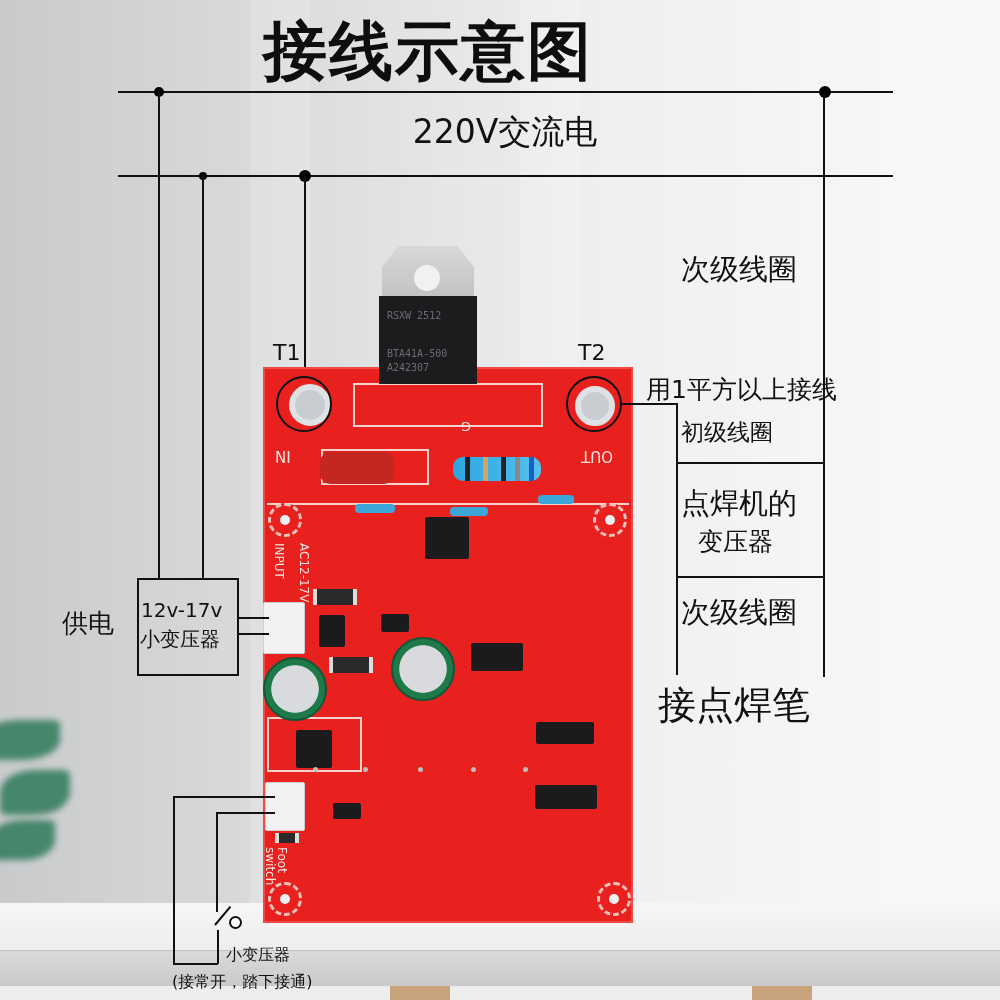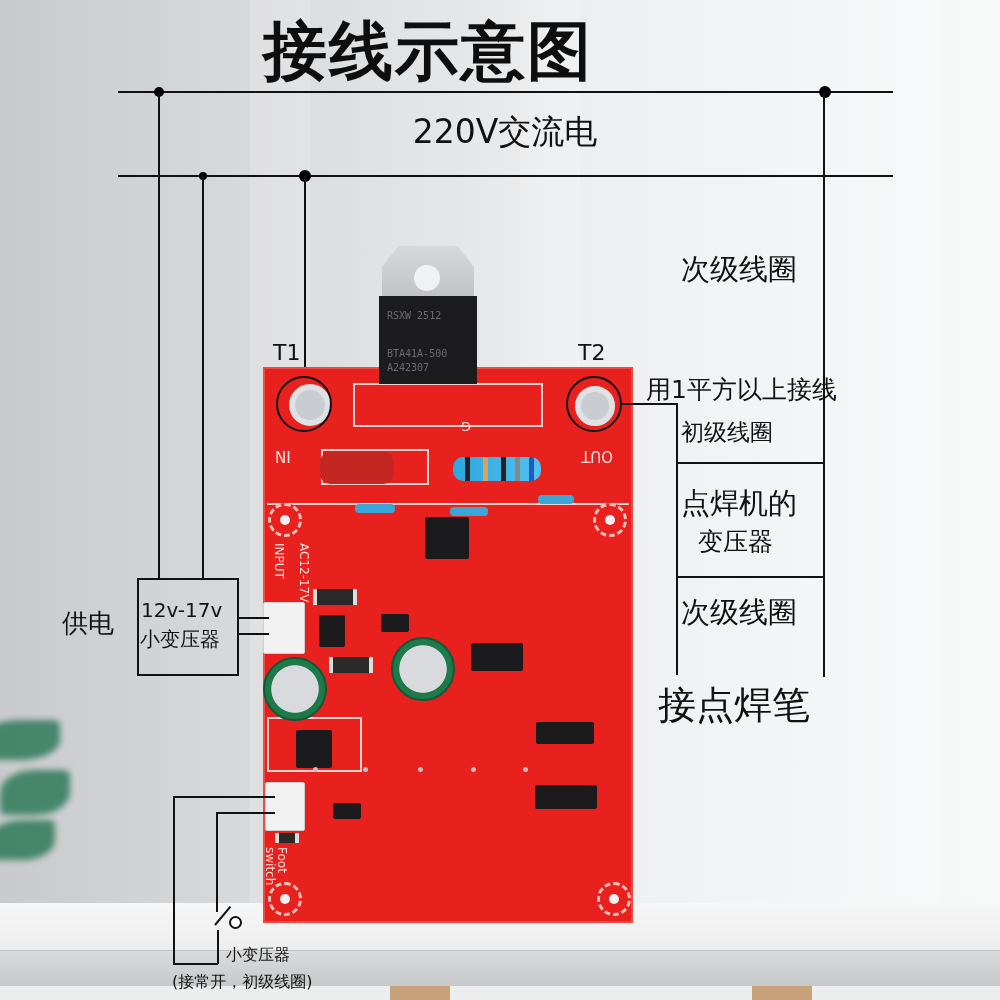--- a/index.html
+++ b/index.html
@@ -173,13 +173,13 @@
 
 <div class="hline" style="left:173px;top:796px;width:102px;"></div>
 <div class="vline" style="left:173px;top:796px;height:168px;"></div>
 <div class="hline" style="left:173px;top:963px;width:45px;"></div>
 <div class="hline" style="left:216px;top:812px;width:59px;"></div>
 <div class="vline" style="left:216px;top:812px;height:100px;"></div>
 <div class="vline" style="left:217px;top:930px;height:34px;"></div>
 <div class="abs" style="left:215px;top:924px;width:24px;height:2px;background:#111;transform:rotate(-50deg);transform-origin:left center;"></div>
 <div class="abs" style="left:229px;top:916px;width:9px;height:9px;border:2px solid #111;border-radius:50%;background:#fff;"></div>
 <div class="lbl" style="left:226px;top:945px;font-size:16px;">小变压器</div>
-<div class="lbl" style="left:172px;top:972px;font-size:16px;">(接常开，初级线圈)</div>
+<div class="lbl" style="left:172px;top:972px;font-size:16px;">(接常开，踏下接通)</div>
 
 </body></html>

